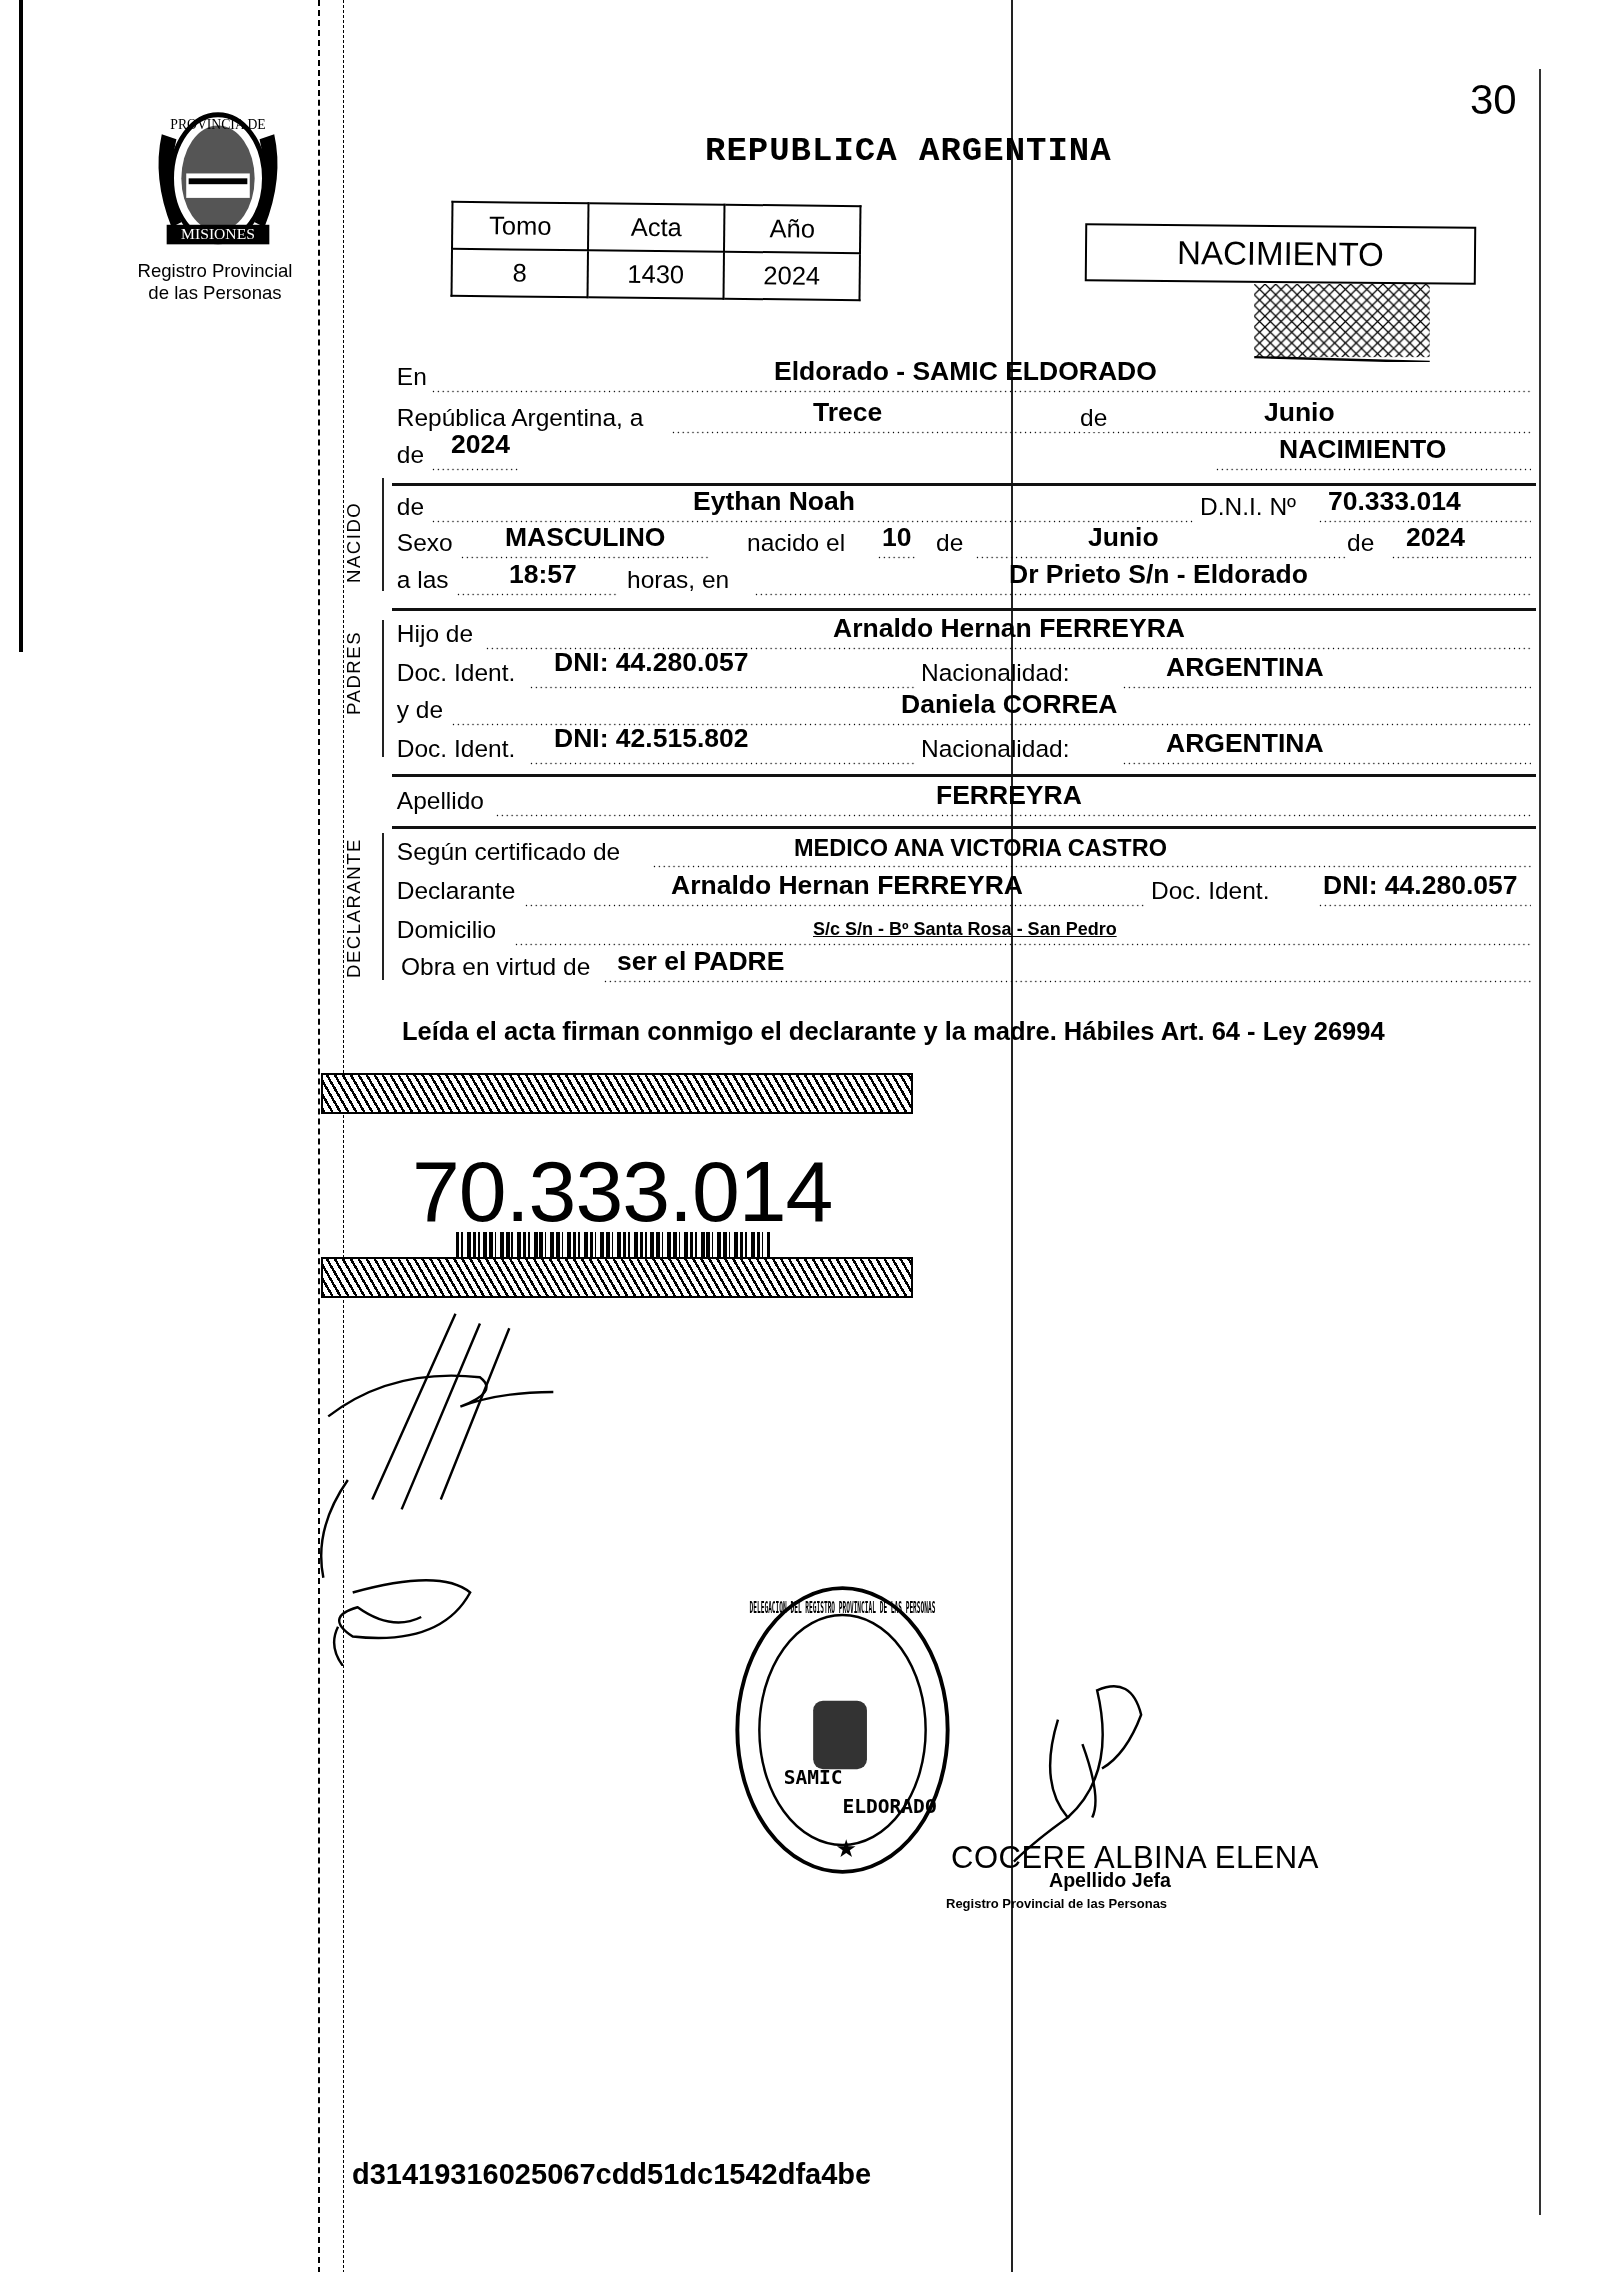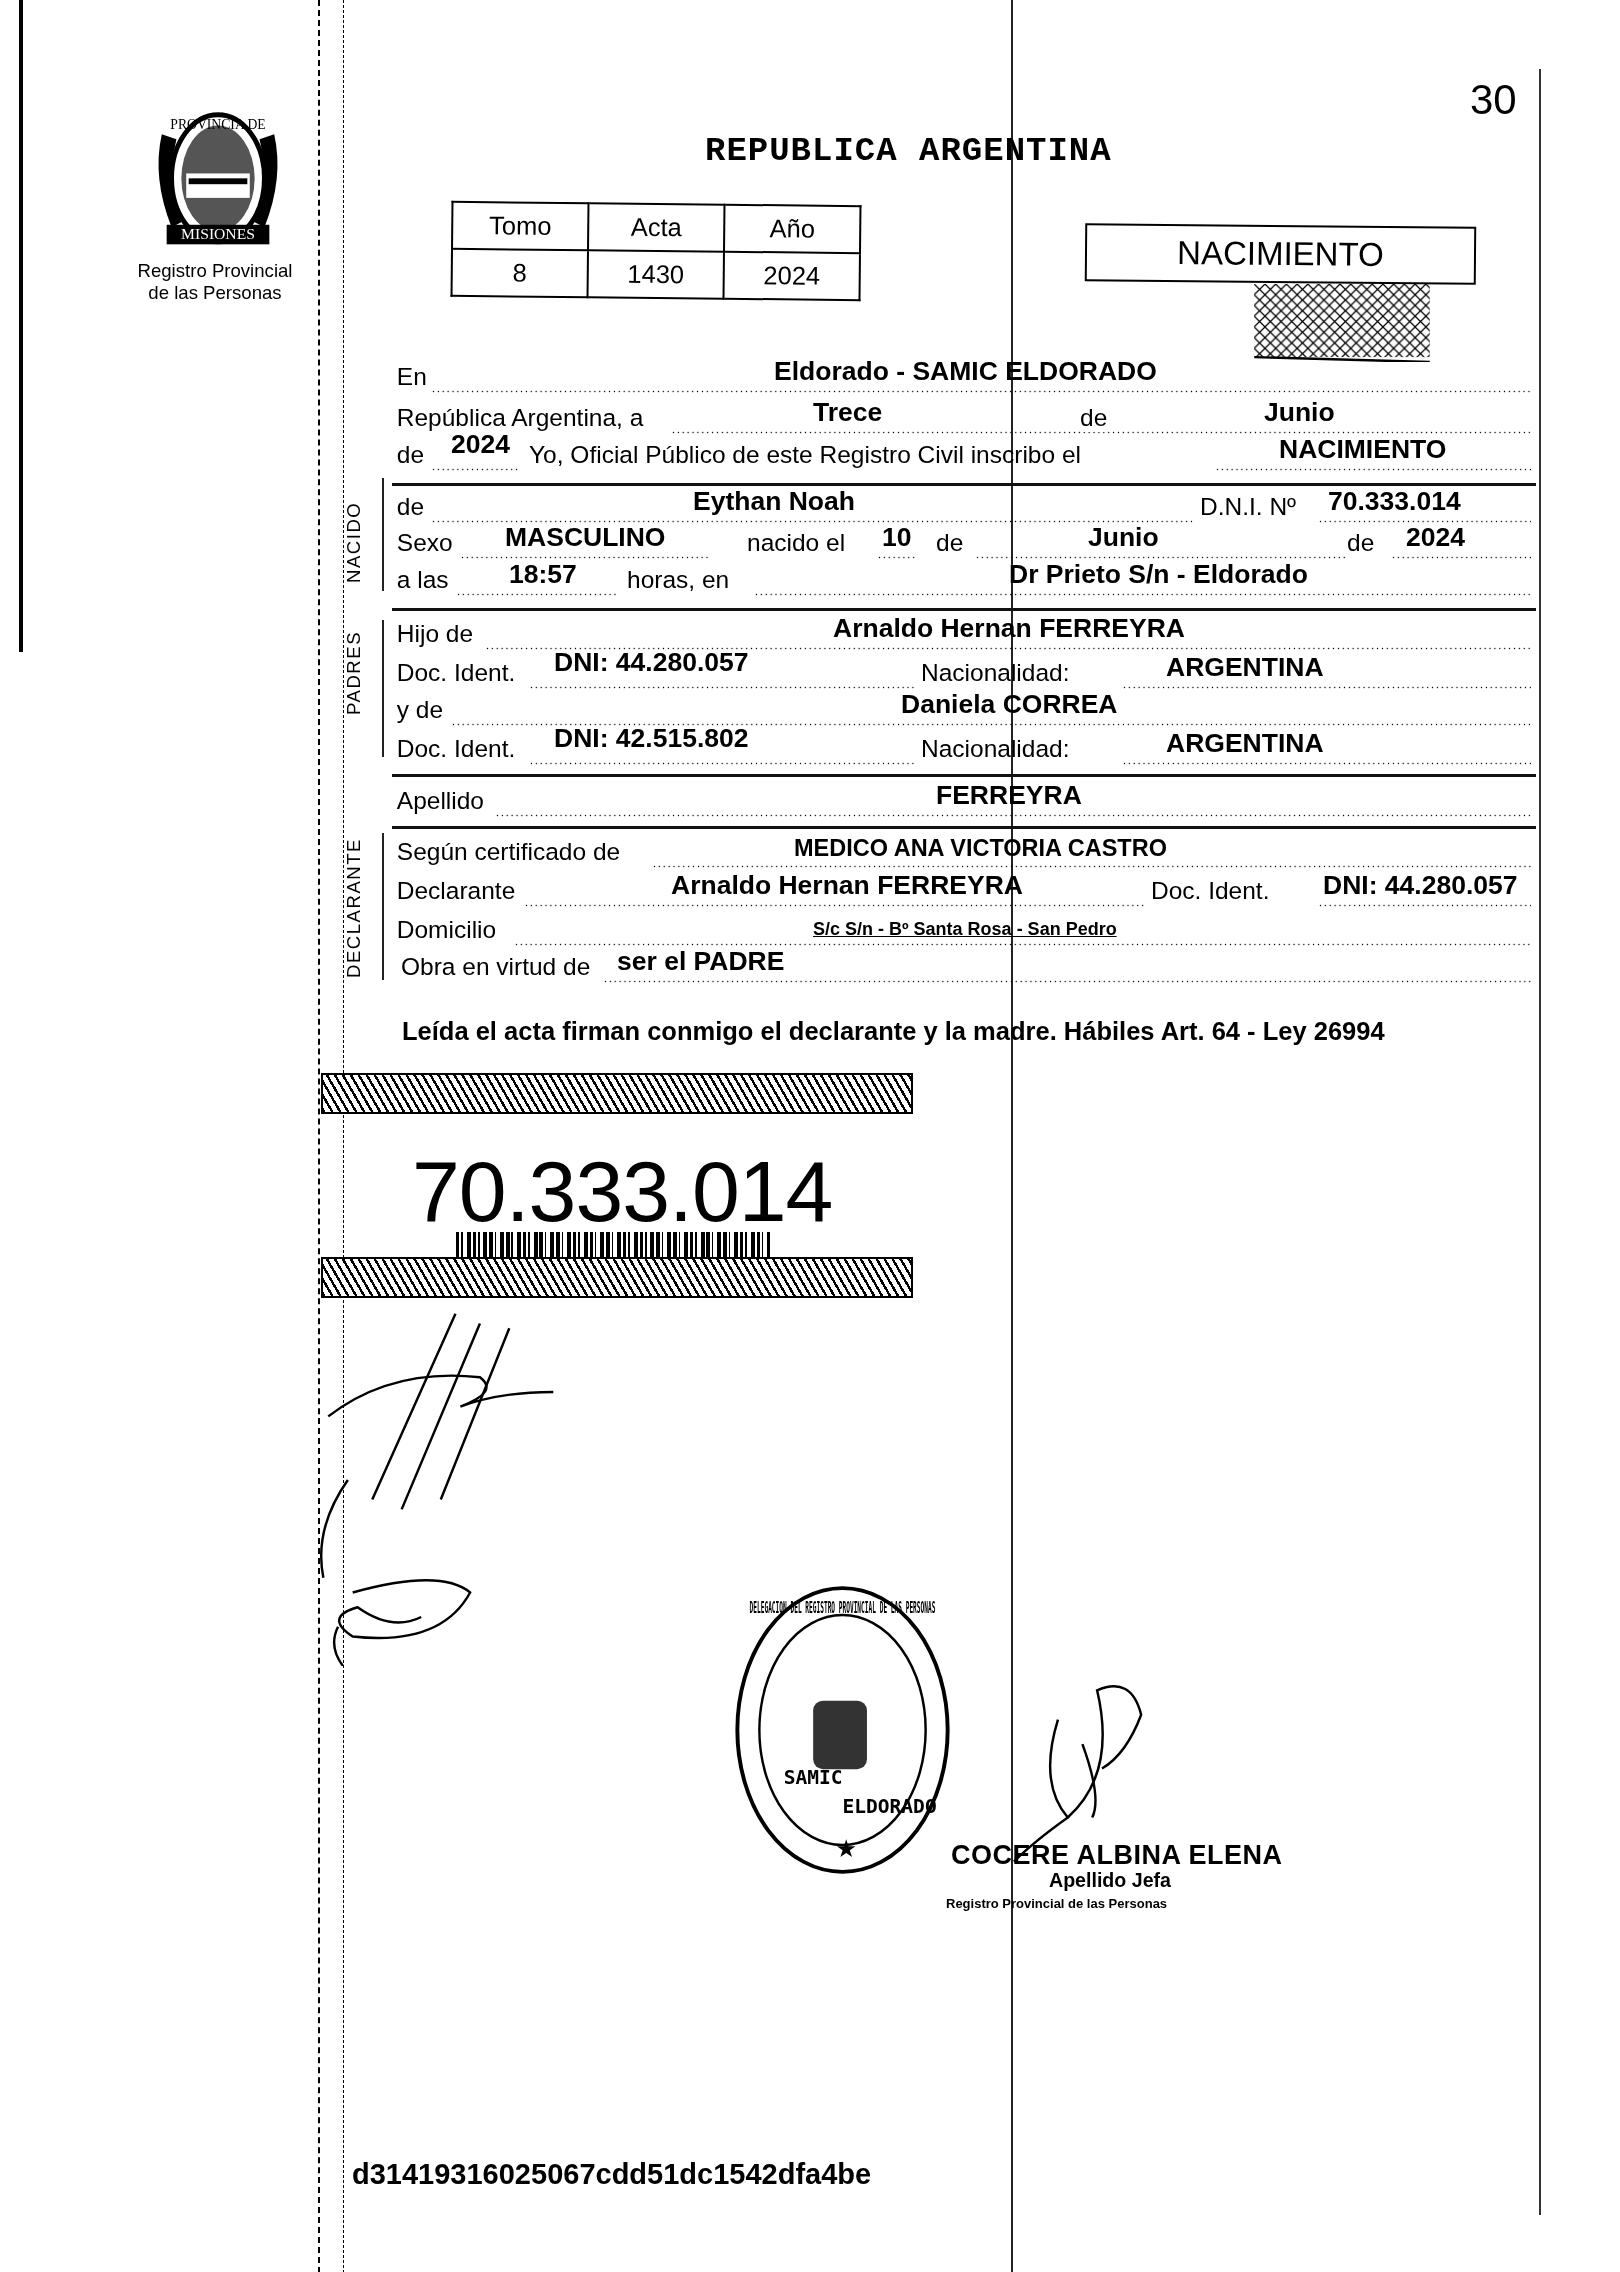--- a/index.html
+++ b/index.html
@@ -38,21 +38,21 @@
   .footnote { left: 402px; top: 1017px; width: 1098px; font-weight: bold; font-size: 25.5px; line-height: 29px; }
 
   
   .strip { left: 321px; width: 588px; height: 37px; border: 2.4px solid #000;
     background: repeating-linear-gradient(60deg, #000 0 2.4px, #fff 2.4px 6.9px), #fff; }
   .dni-big { left: 412px; top: 1142px; font-size: 86px; letter-spacing: -1px; }
   .barcode { left: 456px; top: 1232px; width: 314px; height: 59px;
     background: repeating-linear-gradient(90deg, #000 0 3.4px, #fff 3.4px 5.4px, #000 5.4px 6.9px, #fff 6.9px 10.8px, #000 10.8px 14.7px, #fff 14.7px 16.7px); }
 
   .seal { left: 730px; top: 1578px; width: 225px; height: 304px; }
-  .signer-name { left: 951px; top: 1840px; font-size: 27px; font-weight: bold; letter-spacing: 0.5px; }
+  .signer-name { left: 951px; top: 1840px; font-size: 31px; font-weight: normal; letter-spacing: 0.5px; }
   .signer-role { left: 1049px; top: 1869px; font-size: 19.6px; font-weight: bold; }
   .signer-org { left: 946px; top: 1896px; font-size: 13px; font-weight: bold; }
   .hash { left: 352px; top: 2158px; font-size: 29px; font-weight: bold; }
 </style>
 </head>
 <body>
 
 <div class="abs edge-bar"></div>
 <div class="abs dashed-v" style="left:318px;top:0;height:2273px;"></div>
 <div class="abs dashed-v" style="left:343px;top:0;height:2273px;border-left-width:1.5px;"></div>
@@ -116,21 +116,20 @@
   <span class="lbl" style="left:9.8px;">República Argentina, a</span>
   <span class="dots" style="left:284px;right:4.9px;"></span>
   <span class="val" style="left:426px;">Trece</span>
   <span class="lbl" style="left:693px;background:#fff;">de</span>
   <span class="val" style="left:877px;">Junio</span>
 </div>
 <div class="row" style="top:436px;">
   <span class="lbl" style="left:9.8px;">de</span>
   <span class="dots" style="left:44px;width:88px;"></span>
   <span class="val" style="left:64px;bottom:14.7px;">2024</span>
-  <span class="lbl" style="left:142px;">Yo, Oficial Público de este Registro Civil inscribo el</span>
   <span class="dots" style="left:828px;right:4.9px;"></span>
   <span class="val" style="left:892px;">NACIMIENTO</span>
 </div>
 <div class="sep" style="top:483px;"></div>
 
 <div class="side-label" style="left:343px;top:583px;">NACIDO</div>
 <div class="side-rule" style="top:478px;height:113px;"></div>
 <div class="row" style="top:488px;">
   <span class="lbl" style="left:9.8px;">de</span>
   <span class="dots" style="left:44px;width:764px;"></span>

